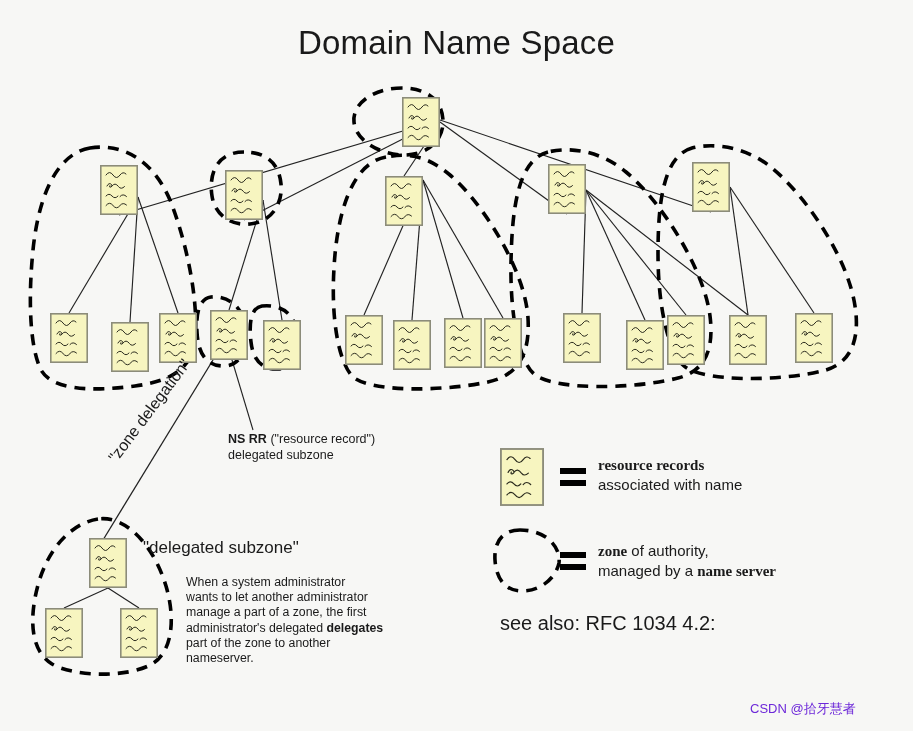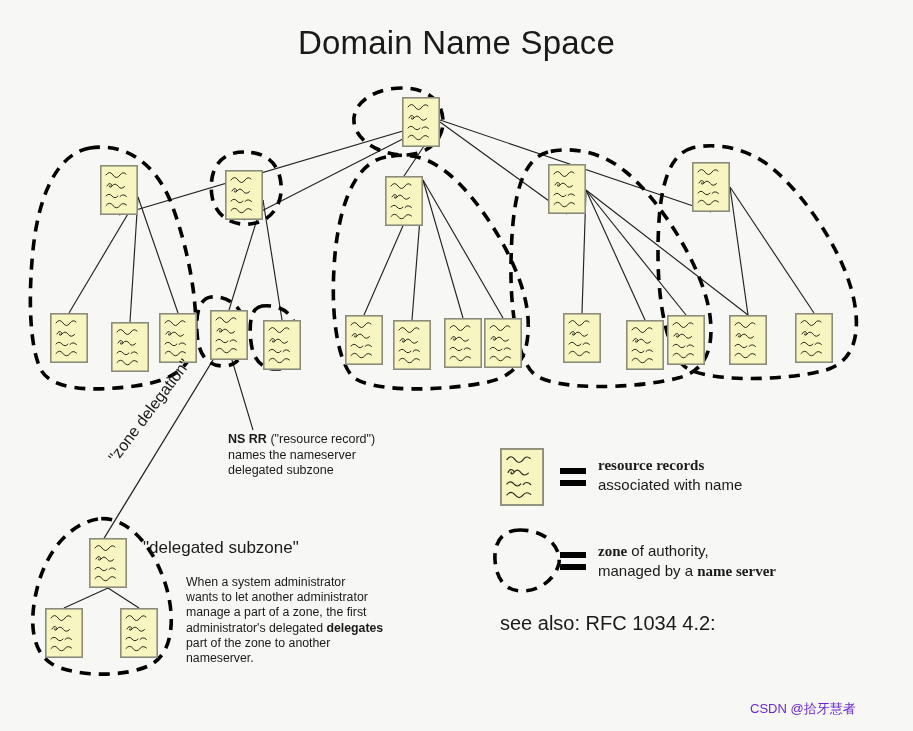--- a/index.html
+++ b/index.html
@@ -206,21 +206,20 @@
       <rect x="560" y="480" width="26" height="6"></rect>
       <rect x="560" y="552" width="26" height="6"></rect>
       <rect x="560" y="564" width="26" height="6"></rect>
     </g>
   </svg>
 
   <div class="txt ns-ann">
     <div>
       <b>NS RR</b><span> ("resource record")</span>
     </div>
-    <div>names the nameserver</div>
     <div>delegated subzone</div>
   </div>
 
   <div class="txt zone-deleg-label">"zone delegation"</div>
 
   <div class="txt deleg-sub-label">"delegated subzone"</div>
 
   <div class="txt deleg-para">
     <div>When a system administrator</div>
     <div>wants to let another administrator</div>

